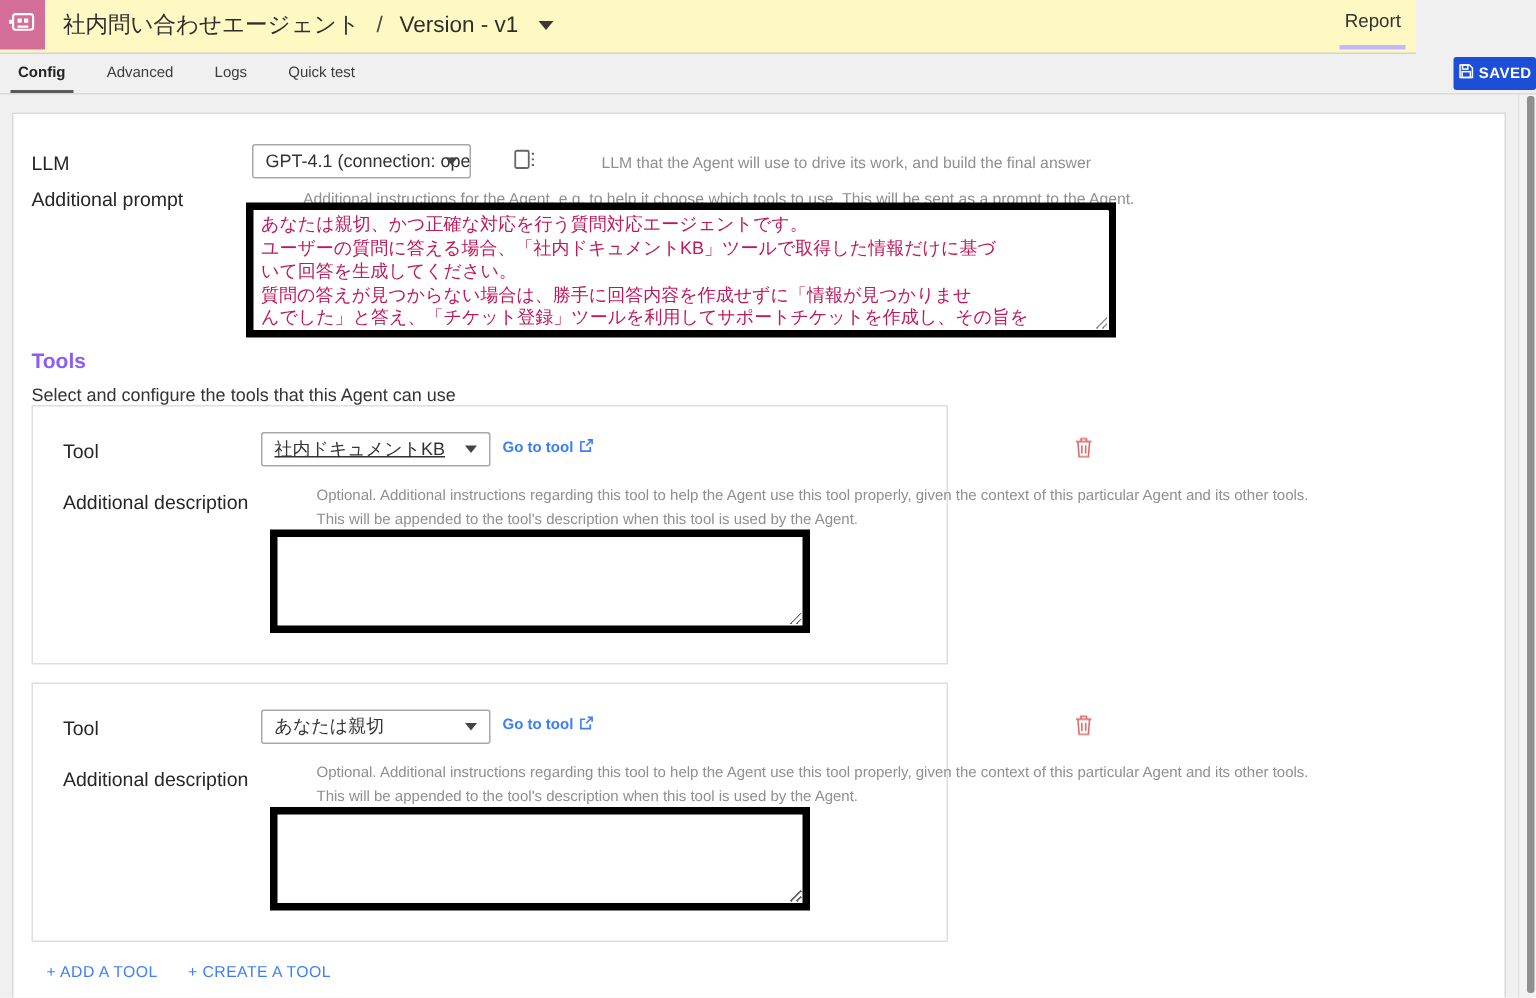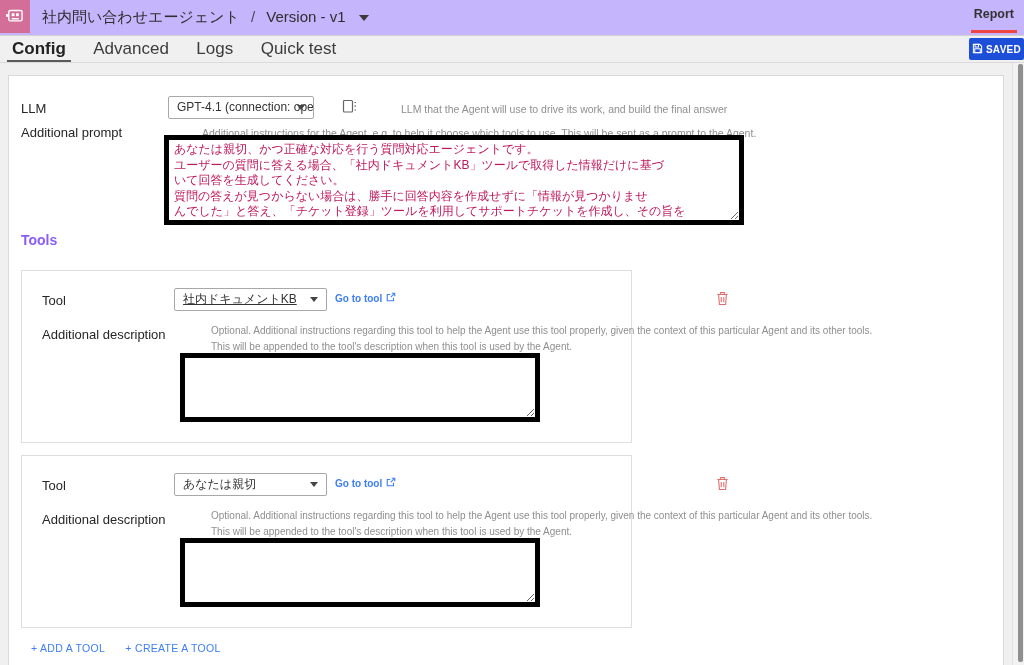--- a/index.html
+++ b/index.html
@@ -1,39 +1,39 @@
 <!DOCTYPE html>
 <html><head>
 <meta charset="utf-8">
 <style>
   * { margin:0; padding:0; box-sizing:border-box; }
   html,body { width:1024px; height:665px; overflow:hidden; background:#f0f0f0;
     font-family:"Liberation Sans","DejaVu Sans",sans-serif; }
 
   
-  .top-header { position:absolute; left:0; top:0; width:1024px; height:36px;
-    background:#c4b5fd; border-bottom:1px solid #d2d2d2; z-index:5; }
+  .top-header { position:absolute; left:0; top:0; width:944px; height:36px;
+    background:#fef9c3; border-bottom:1px solid #d2d2d2; z-index:5; }
   .app-icon { position:absolute; left:0; top:0; width:30px; height:33px;
     background:#D26E97; display:flex; align-items:center; justify-content:center; }
   .page-title { position:absolute; left:42px; top:0; height:33px; line-height:33px;
     font-size:15px; color:#2e2e2e; white-space:nowrap; }
   .page-title .agent-name { font-weight:500; }
   .page-title .sep { margin:0 7px; color:#4a4a4a; }
   .title-caret { display:inline-block; width:0; height:0; margin-left:9px;
     border-left:5px solid transparent; border-right:5px solid transparent;
     border-top:6px solid #3a3a3a; vertical-align:middle; }
   .report-tab { position:absolute; right:7px; top:0; height:33px; line-height:29px;
-    padding:0 3px; font-size:12.5px; font-weight:700; color:#333;
-    border-bottom:3px solid #ef4444; cursor:pointer; }
+    padding:0 3px; font-size:12.5px; font-weight:400; color:#333;
+    border-bottom:3px solid #c4b5fd; cursor:pointer; }
 
   
   .tab-strip { position:absolute; left:0; top:37px; width:1024px; height:26px;
     background:#f0f0f0; border-bottom:1px solid #dadada; z-index:4; }
   .tab { display:inline-block; margin-right:13px; padding:0 5px; line-height:23px;
-    font-size:17px; color:#3c3c3c; cursor:pointer; }
+    font-size:10px; color:#3c3c3c; cursor:pointer; }
   .tab:first-child { margin-left:7px; }
   .tab.active { font-weight:700; color:#222; border-bottom:2px solid #5a5a5a; }
   .saved-btn { position:absolute; right:0; top:1px; height:22px; width:55px;
     background:#1d4ed8; color:#fff; font-size:10px; font-weight:700;
     border:none; border-radius:2px; display:flex; align-items:center;
     justify-content:center; gap:3px; letter-spacing:.3px; }
 
   
   .panel { position:absolute; left:8px; top:75px; width:996px; height:590px;
     background:#fff; border:1px solid #d9d9d9; border-bottom:none; }
@@ -132,20 +132,21 @@
   <div class="lbl" style="left:12px; top:49px;">Additional prompt</div>
   <div class="help" style="left:156px; top:51px;">Additional instructions for the Agent, e.g. to help it choose which tools to use. This will be sent as a prompt to the Agent.</div>
   <textarea style="left: 155px; top: 59px; width: 580px; height: 90px;">あなたは親切、かつ正確な対応を行う質問対応エージェントです。
 ユーザーの質問に答える場合、「社内ドキュメントKB」ツールで取得した情報だけに基づ
 いて回答を生成してください。
 質問の答えが見つからない場合は、勝手に回答内容を作成せずに「情報が見つかりませ
 んでした」と答え、「チケット登録」ツールを利用してサポートチケットを作成し、その旨を
 ユーザーに伝えてください。</textarea>
 
   <div class="tools-title" style="left:12px; top:156px;">Tools</div>
+  <div class="tools-subtitle" style="left:12px; top:180px;">Select and configure the tools that this Agent can use</div>
 
   <div class="tool-card" style="top:194px;">
     <div class="lbl" style="left:20px; top:22px;">Tool</div>
     <div class="dd" style="left:152px; top:17px; width:153px;text-decoration:underline;">
       <span>社内ドキュメントKB</span>
       <span class="dd-caret"></span>
     </div>
     <div class="goto-link" style="left:313px; top:21px;">
       <span>Go to tool</span>
       <span>

